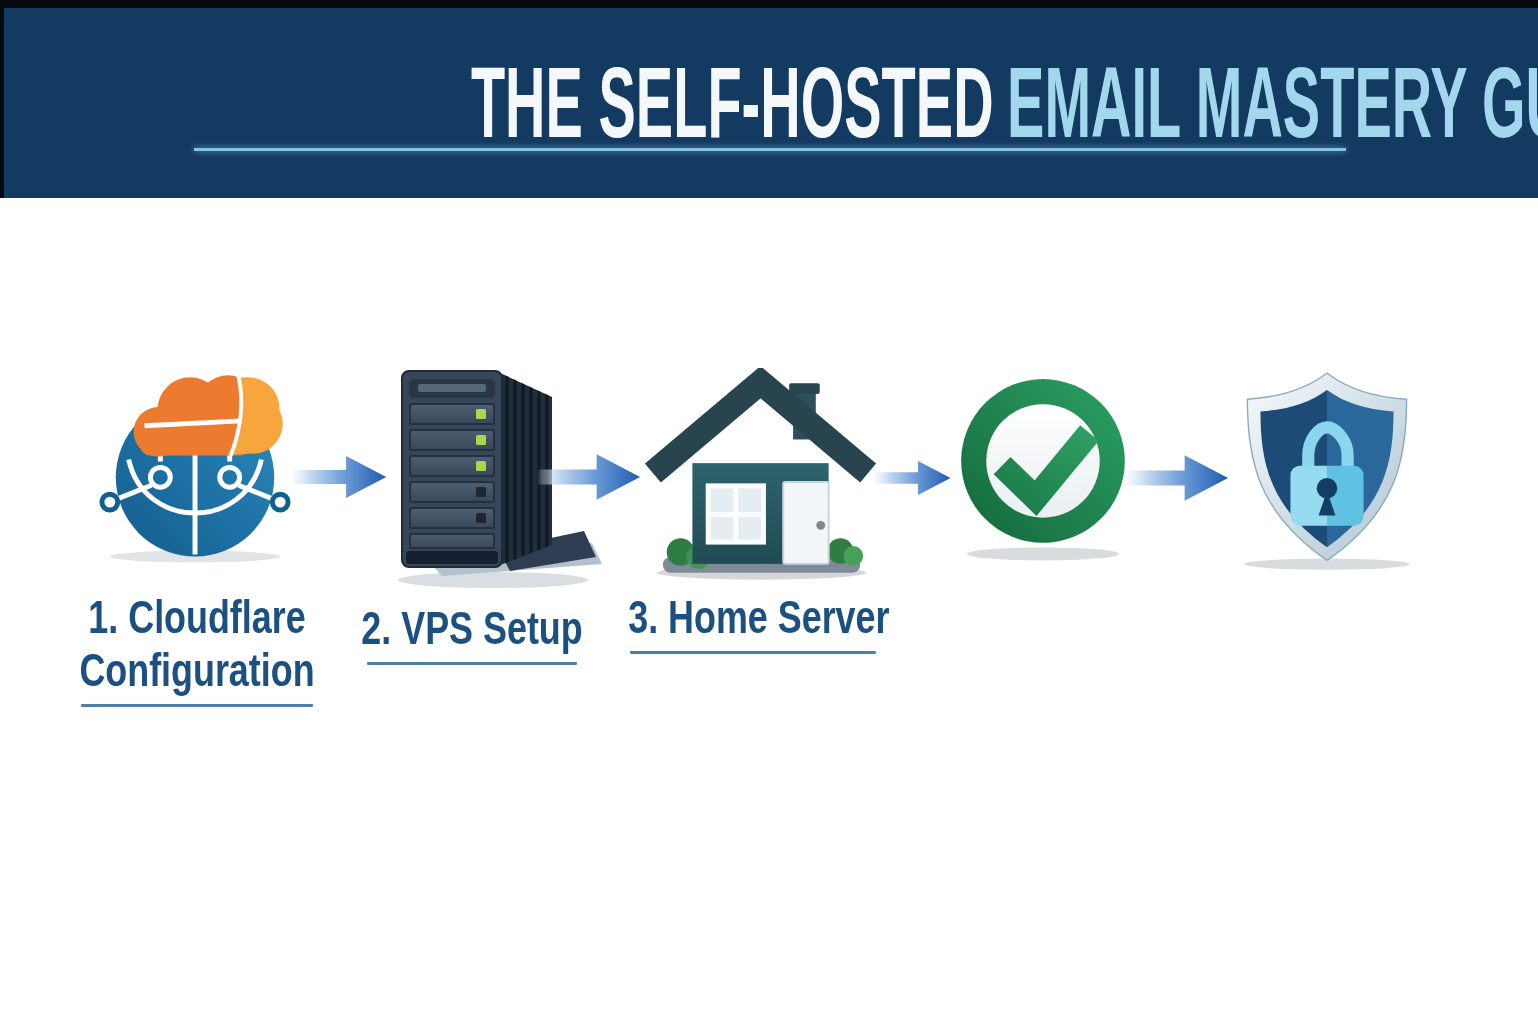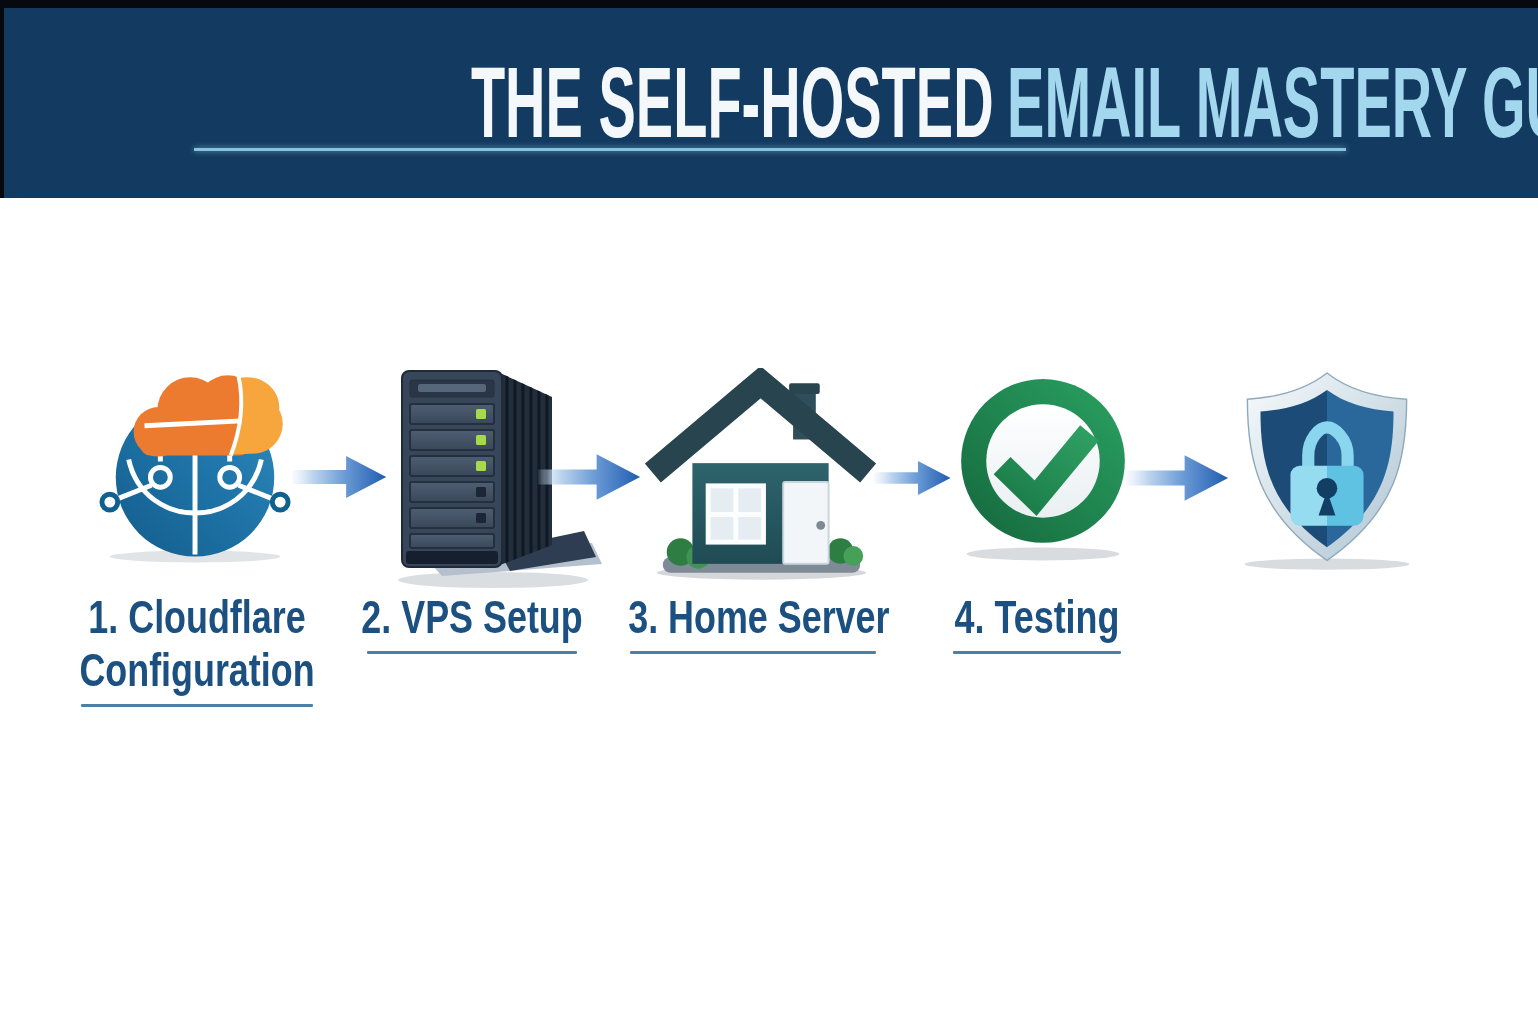--- a/index.html
+++ b/index.html
@@ -222,30 +222,26 @@
       <circle cx="95" cy="127" r="11" fill="#123e63"></circle>
       <polygon points="95,130 104,156 86,156" fill="#123e63"></polygon>
     </svg>
 
     <div class="step-label" style="left:37px;">
       <span class="label-scale">1. Cloudflare</span>
       <span class="label-scale">Configuration</span>
       <div class="label-underline" style="width:232px;"></div>
     </div>
 
-    <div class="step-label" style="left:312px;">
+    <div class="step-label" style="left:312px;margin-top:11px;">
       <span class="label-scale">2. VPS Setup</span>
       <div class="label-underline" style="width:210px;"></div>
     </div>
 
     <div class="step-label" style="left:593px;">
       <span class="label-scale">3. Home Server</span>
       <div class="label-underline" style="width:246px;"></div>
     </div>
 
-    <div class="step-label" style="left:877px;">
-      <span class="label-scale">4. Testing</span>
-      <div class="label-underline" style="width:168px;"></div>
-    </div>
 
 
   </main>
 </div>
 
 </body></html>

